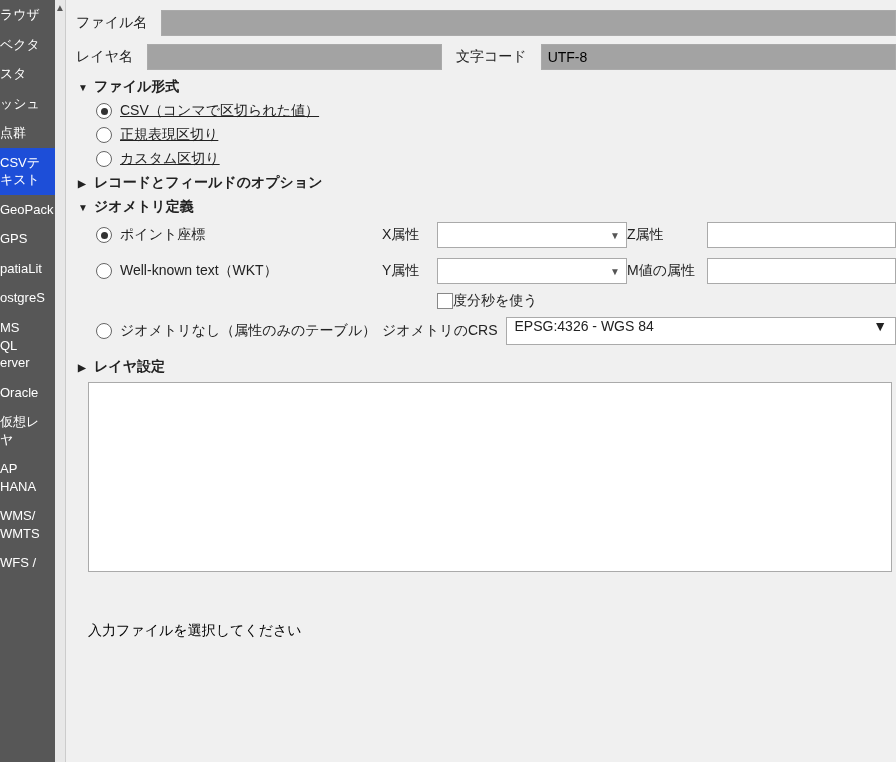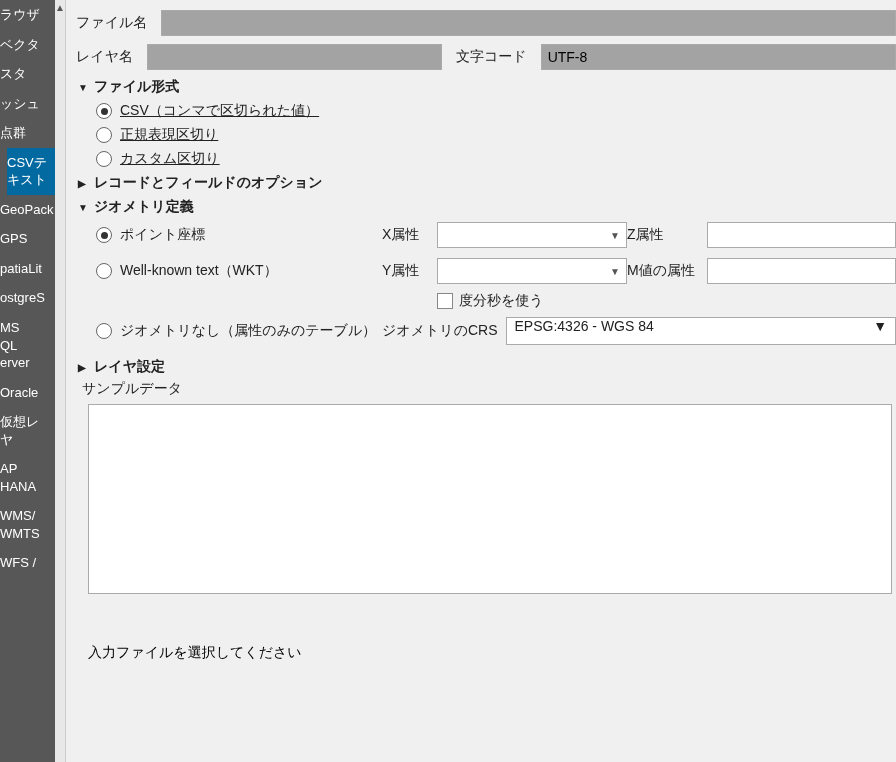--- a/index.html
+++ b/index.html
@@ -23,22 +23,21 @@
     }
     .sidebar-item {
       padding: 6px 4px 6px 0;
       line-height: 1.35;
       cursor: default;
       text-align: left;
       overflow: hidden;
       white-space: pre-line;
     }
     .sidebar-item.selected {
-      background: #0369a1;
-      margin-left: 7px;
+      background: #1d4ed8;
     }
     .vline { width: 1px; background: #ccc; flex-shrink:0;}
     .scroll-strip {
       width: 10px;
       flex-shrink: 0;
       background: #e8e8e8;
       position: relative;
     }
     .scroll-arrow {
       position: absolute;
@@ -231,21 +230,21 @@
         <span></span>
         <span class="caret">▼</span>
       </span>
     <span class="lbl">M値の属性</span>
     <span class="combo">
         <span></span>
       </span>
 
     <div></div>
     <div></div>
-    <div style="display:flex;align-items:center;gap:6px;text-align:center;">
+    <div style="display:flex;align-items:center;text-align:center;">
       <span class="checkbox"></span>
       <span class="lbl">度分秒を使う</span>
     </div>
     <div></div>
       <div></div>
 
     <div class="radio-row" style="margin-left:14px">
       <span class="radio"></span>
       <span>ジオメトリなし（属性のみのテーブル）</span>
     </div>
@@ -256,17 +255,16 @@
         <span class="caret">▼</span>
       </span>
     </div>
   </div>
 
   <div class="section-head" style="margin-top:12px">
     <span class="tri">▶</span>
     <span>レイヤ設定</span>
   </div>
 
-  <div style="margin:4px 0 0 6px; font-weight:normal;">サンプルデータ</div>
   <div class="sample-area"></div>
 
   <div class="status-line">入力ファイルを選択してください</div>
 </div>
 
 </body></html>

